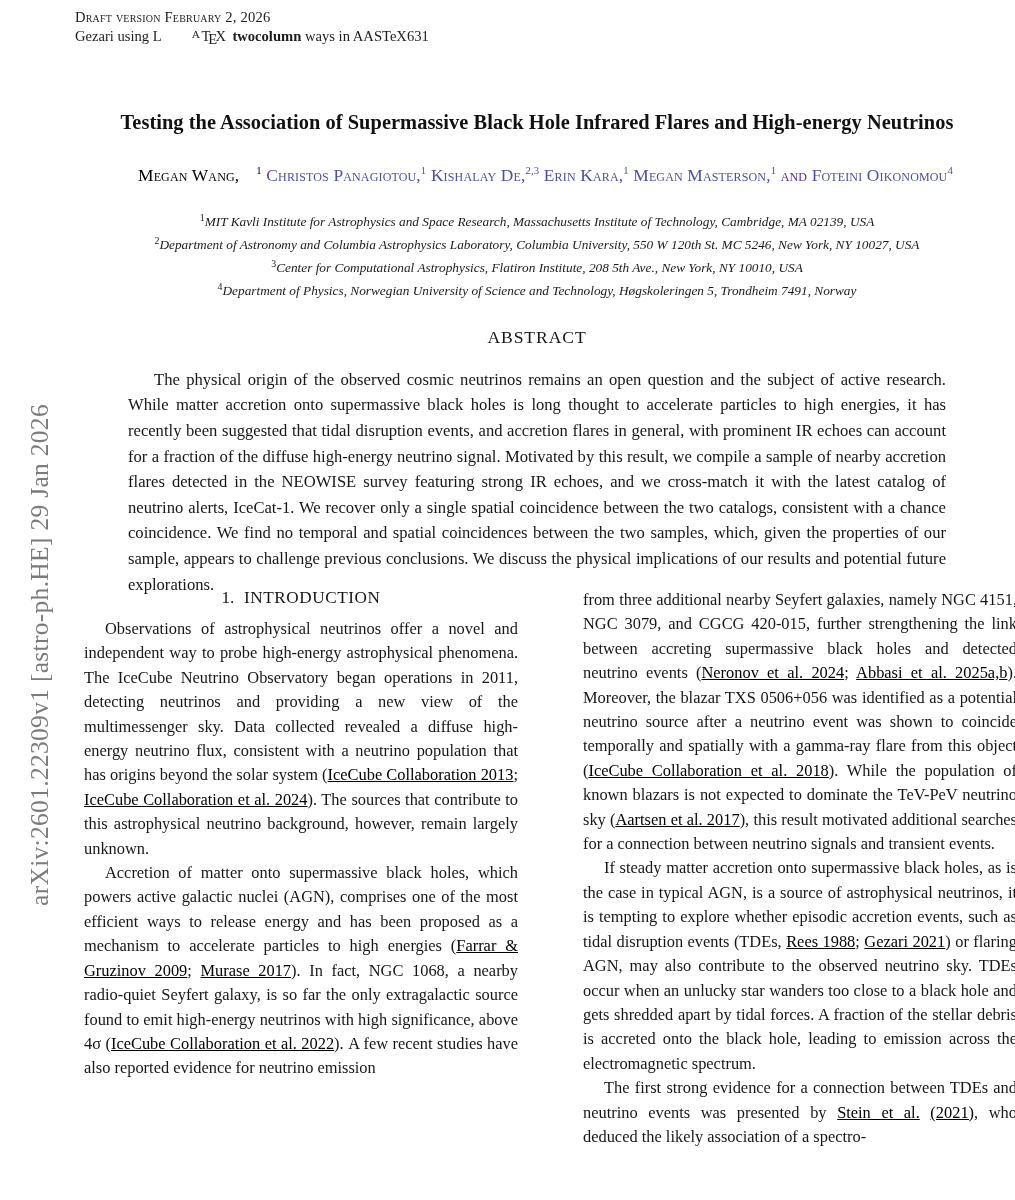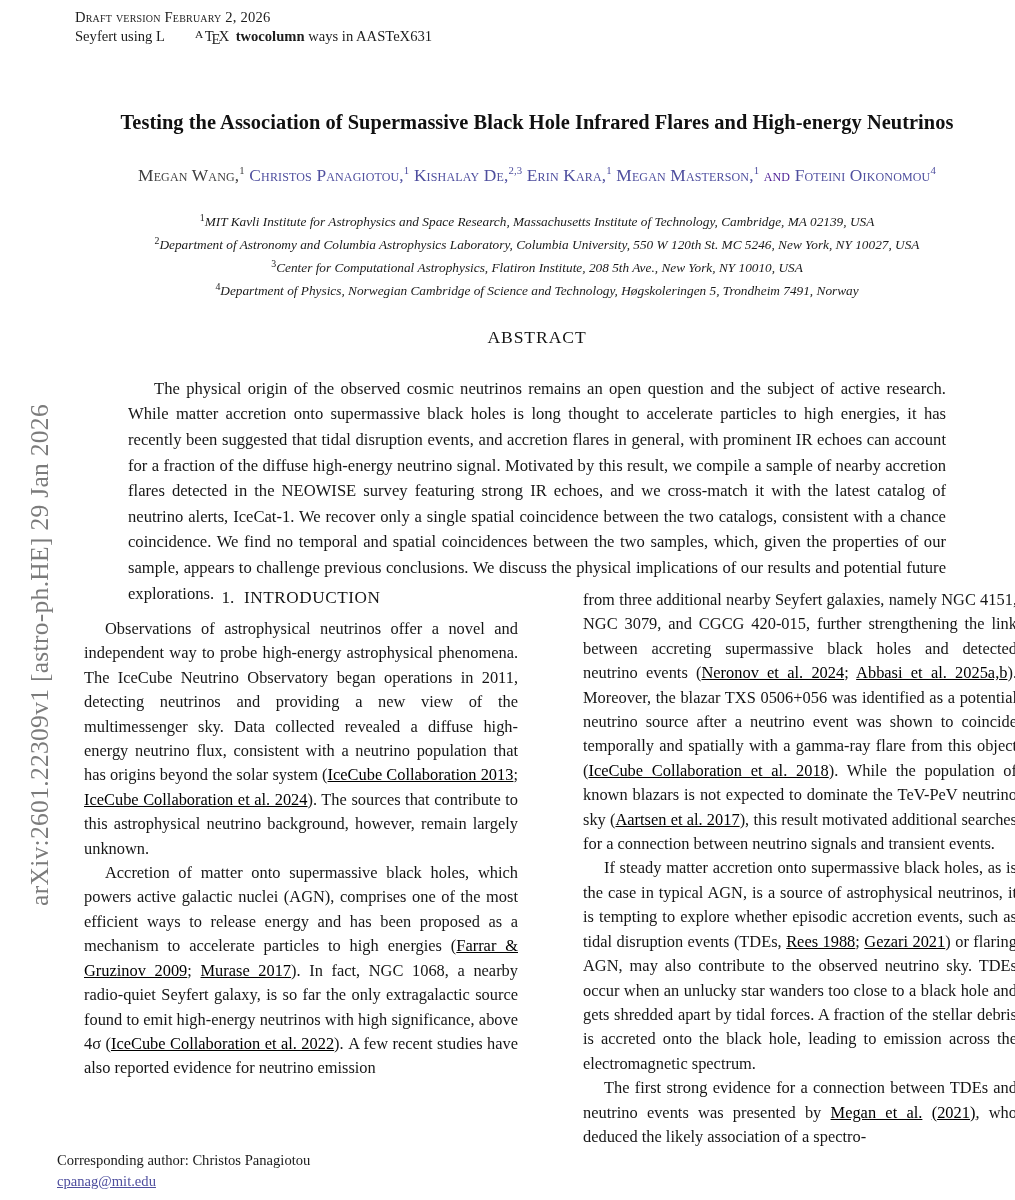--- a/index.html
+++ b/index.html
@@ -82,21 +82,21 @@
   .authors {
     margin-top: 24px;
     text-align: center;
     font-variant: small-caps;
     font-size: 17.4px;
     letter-spacing: 0.15px;
     line-height: 24px;
     color: #1a1a1a;
   }
   .authors .link { color: #4e4e9e; text-align: right; }
-  .authors .plain { color: #404040; }
+  .authors .plain { color: #000000; margin-left: 17px; }
   .authors sup { font-size: 0.62em; vertical-align: super; font-variant: normal; }
   .authors .andword { font-variant: small-caps; color: #4c1d95; text-align: center; }
 
   .affils {
     margin-top: 22px;
     text-align: center;
     font-style: italic;
     font-size: 13.3px;
     line-height: 18.6px;
     color: #1a1a1a;
@@ -106,21 +106,21 @@
 
   
   .abstract-title {
     margin-top: 26px;
     text-align: center;
     font-size: 17.6px;
     letter-spacing: 0.9px;
     color: #151515;
   }
   .abstract-body {
-    margin: 28px auto 0 auto;
+    margin: 19px auto 0 auto;
     width: 818px;
     font-size: 16.6px;
     line-height: 25.6px;
     text-align: justify;
     text-justify: inter-word;
     text-indent: 26px;
     color: #161616;
     hyphens: auto;
   }
 
@@ -174,54 +174,50 @@
 <body>
 
 <div id="arxiv-stamp">
   <div class="stamp-text">arXiv:2601.22309v1  [astro-ph.HE]  29 Jan 2026</div>
 </div>
 
 <div id="page">
 
   <div class="draft-head">
     <div class="draft-line-1">Draft version February 2, 2026</div>
-    <div class="draft-line-2"><span>Seyfert using L</span><span class="latex-logo"><span class="a">A</span><span>T</span><span class="e">E</span><span class="x">X</span></span> <span class="bold">twocolumn</span> <span>ways in AASTeX631</span></div>
+    <div class="draft-line-2"><span>Gezari using L</span><span class="latex-logo"><span class="a">A</span><span>T</span><span class="e">E</span><span class="x">X</span></span> <span class="bold">twocolumn</span> <span>ways in AASTeX631</span></div>
   </div>
 
   <div class="title">Testing the Association of Supermassive Black Hole Infrared Flares and High-energy Neutrinos</div>
 
   <div class="authors"><span class="plain">Megan Wang,</span><sup class="plain">1</sup> <span class="link">Christos Panagiotou,</span><sup class="link">1</sup> <span class="link">Kishalay De,</span><sup class="link">2,3</sup> <span class="link">Erin Kara,</span><sup class="link">1</sup> <span class="link">Megan Masterson,</span><sup class="link">1</sup> <span class="andword">and</span> <span class="link">Foteini Oikonomou</span><sup class="link">4</sup></div>
 
   <div class="affils">
       <div class="aff"><sup>1</sup><span>MIT Kavli Institute for Astrophysics and Space Research, Massachusetts Institute of Technology, Cambridge, MA 02139, USA</span></div>
       <div class="aff"><sup>2</sup><span>Department of Astronomy and Columbia Astrophysics Laboratory, Columbia University, 550 W 120th St. MC 5246, New York, NY 10027, USA</span></div>
       <div class="aff"><sup>3</sup><span>Center for Computational Astrophysics, Flatiron Institute, 208 5th Ave., New York, NY 10010, USA</span></div>
-      <div class="aff"><sup>4</sup><span>Department of Physics, Norwegian Cambridge of Science and Technology, Høgskoleringen 5, Trondheim 7491, Norway</span></div>
+      <div class="aff"><sup>4</sup><span>Department of Physics, Norwegian University of Science and Technology, Høgskoleringen 5, Trondheim 7491, Norway</span></div>
     </div>
 
   <div class="abstract-title">ABSTRACT</div>
   <div class="abstract-body">The physical origin of the observed cosmic neutrinos remains an open question and the subject of active research. While matter accretion onto supermassive black holes is long thought to accelerate particles to high energies, it has recently been suggested that tidal disruption events, and accretion flares in general, with prominent IR echoes can account for a fraction of the diffuse high-energy neutrino signal. Motivated by this result, we compile a sample of nearby accretion flares detected in the NEOWISE survey featuring strong IR echoes, and we cross-match it with the latest catalog of neutrino alerts, IceCat-1. We recover only a single spatial coincidence between the two catalogs, consistent with a chance coincidence. We find no temporal and spatial coincidences between the two samples, which, given the properties of our sample, appears to challenge previous conclusions. We discuss the physical implications of our results and potential future explorations.</div>
 
   <div class="columns">
 
     <div class="col">
       <div class="sec-head"><span class="secnum">1.</span>&nbsp;&nbsp;<span>INTRODUCTION</span></div>
 
       <p class="body"><span>Observations of astrophysical neutrinos offer a novel and independent way to probe high-energy astrophysical phenomena. The IceCube Neutrino Observatory began operations in 2011, detecting neutrinos and providing a new view of the multimessenger sky. Data collected revealed a diffuse high-energy neutrino flux, consistent with a neutrino population that has origins beyond the solar system (</span><a class="cite" href="#">IceCube Collaboration 2013</a><span>; </span><a class="cite" href="#">IceCube Collaboration et al. 2024</a><span>). The sources that contribute to this astrophysical neutrino background, however, remain largely unknown.</span></p>
 
       <p class="body"><span>Accretion of matter onto supermassive black holes, which powers active galactic nuclei (AGN), comprises one of the most efficient ways to release energy and has been proposed as a mechanism to accelerate particles to high energies (</span><a class="cite" href="#">Farrar &amp; Gruzinov 2009</a><span>; </span><a class="cite" href="#">Murase 2017</a><span>). In fact, NGC 1068, a nearby radio-quiet Seyfert galaxy, is so far the only extragalactic source found to emit high-energy neutrinos with high significance, above 4σ (</span><a class="cite" href="#">IceCube Collaboration et al. 2022</a><span>). A few recent studies have also reported evidence for neutrino emission</span></p>
     </div>
 
     <div class="col">
       <p class="body cont"><span>from three additional nearby Seyfert galaxies, namely NGC 4151, NGC 3079, and CGCG 420-015, further strengthening the link between accreting supermassive black holes and detected neutrino events (</span><a class="cite" href="#">Neronov et al. 2024</a><span>; </span><a class="cite" href="#">Abbasi et al. 2025a,b</a><span>). Moreover, the blazar TXS 0506+056 was identified as a potential neutrino source after a neutrino event was shown to coincide temporally and spatially with a gamma-ray flare from this object (</span><a class="cite" href="#">IceCube Collaboration et al. 2018</a><span>). While the population of known blazars is not expected to dominate the TeV-PeV neutrino sky (</span><a class="cite" href="#">Aartsen et al. 2017</a><span>), this result motivated additional searches for a connection between neutrino signals and transient events.</span></p>
 
       <p class="body"><span>If steady matter accretion onto supermassive black holes, as is the case in typical AGN, is a source of astrophysical neutrinos, it is tempting to explore whether episodic accretion events, such as tidal disruption events (TDEs, </span><a class="cite" href="#">Rees 1988</a><span>; </span><a class="cite" href="#">Gezari 2021</a><span>) or flaring AGN, may also contribute to the observed neutrino sky. TDEs occur when an unlucky star wanders too close to a black hole and gets shredded apart by tidal forces. A fraction of the stellar debris is accreted onto the black hole, leading to emission across the electromagnetic spectrum.</span></p>
 
-      <p class="body"><span>The first strong evidence for a connection between TDEs and neutrino events was presented by </span><a class="cite" href="#">Megan et al.</a><span> </span><a class="cite" href="#">(2021)</a><span>, who deduced the likely association of a spectro-</span></p>
+      <p class="body"><span>The first strong evidence for a connection between TDEs and neutrino events was presented by </span><a class="cite" href="#">Stein et al.</a><span> </span><a class="cite" href="#">(2021)</a><span>, who deduced the likely association of a spectro-</span></p>
     </div>
   </div>
 
-  <div class="corresp">
-    <span>Corresponding author: Christos Panagiotou</span>
-    <a class="email" href="#">cpanag@mit.edu</a>
-  </div>
 
 </div>
 
 </body></html>

